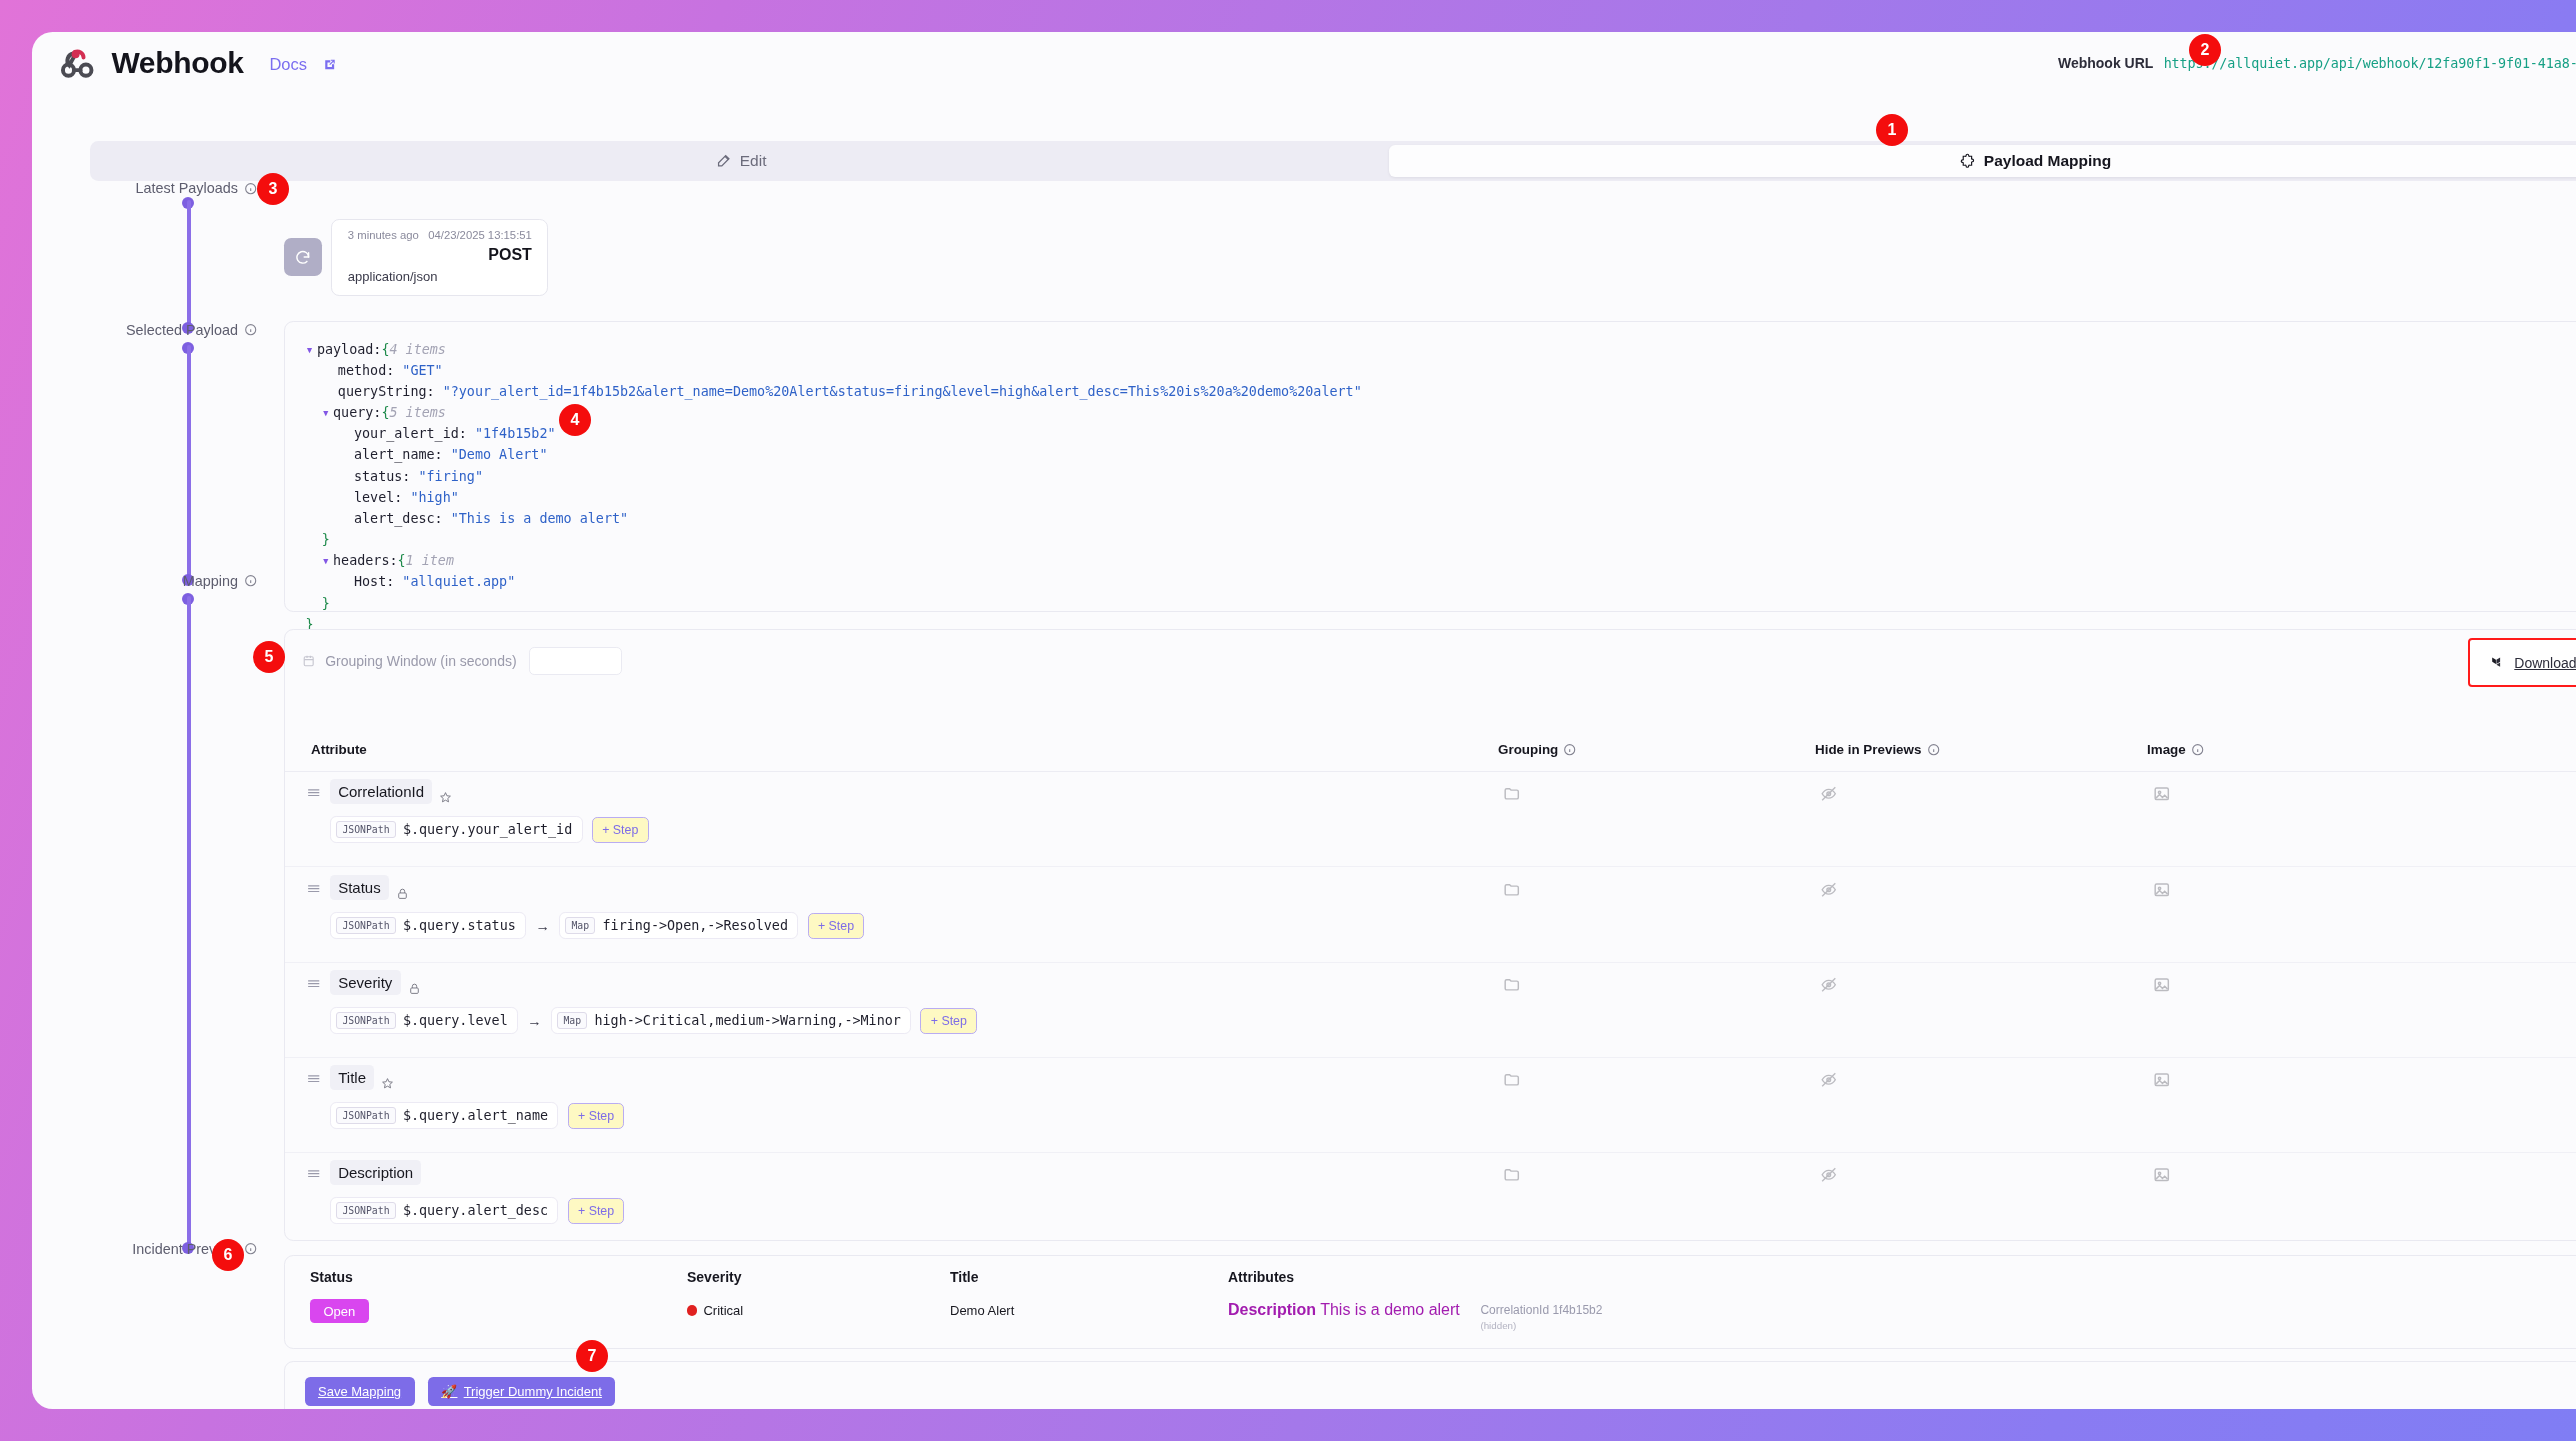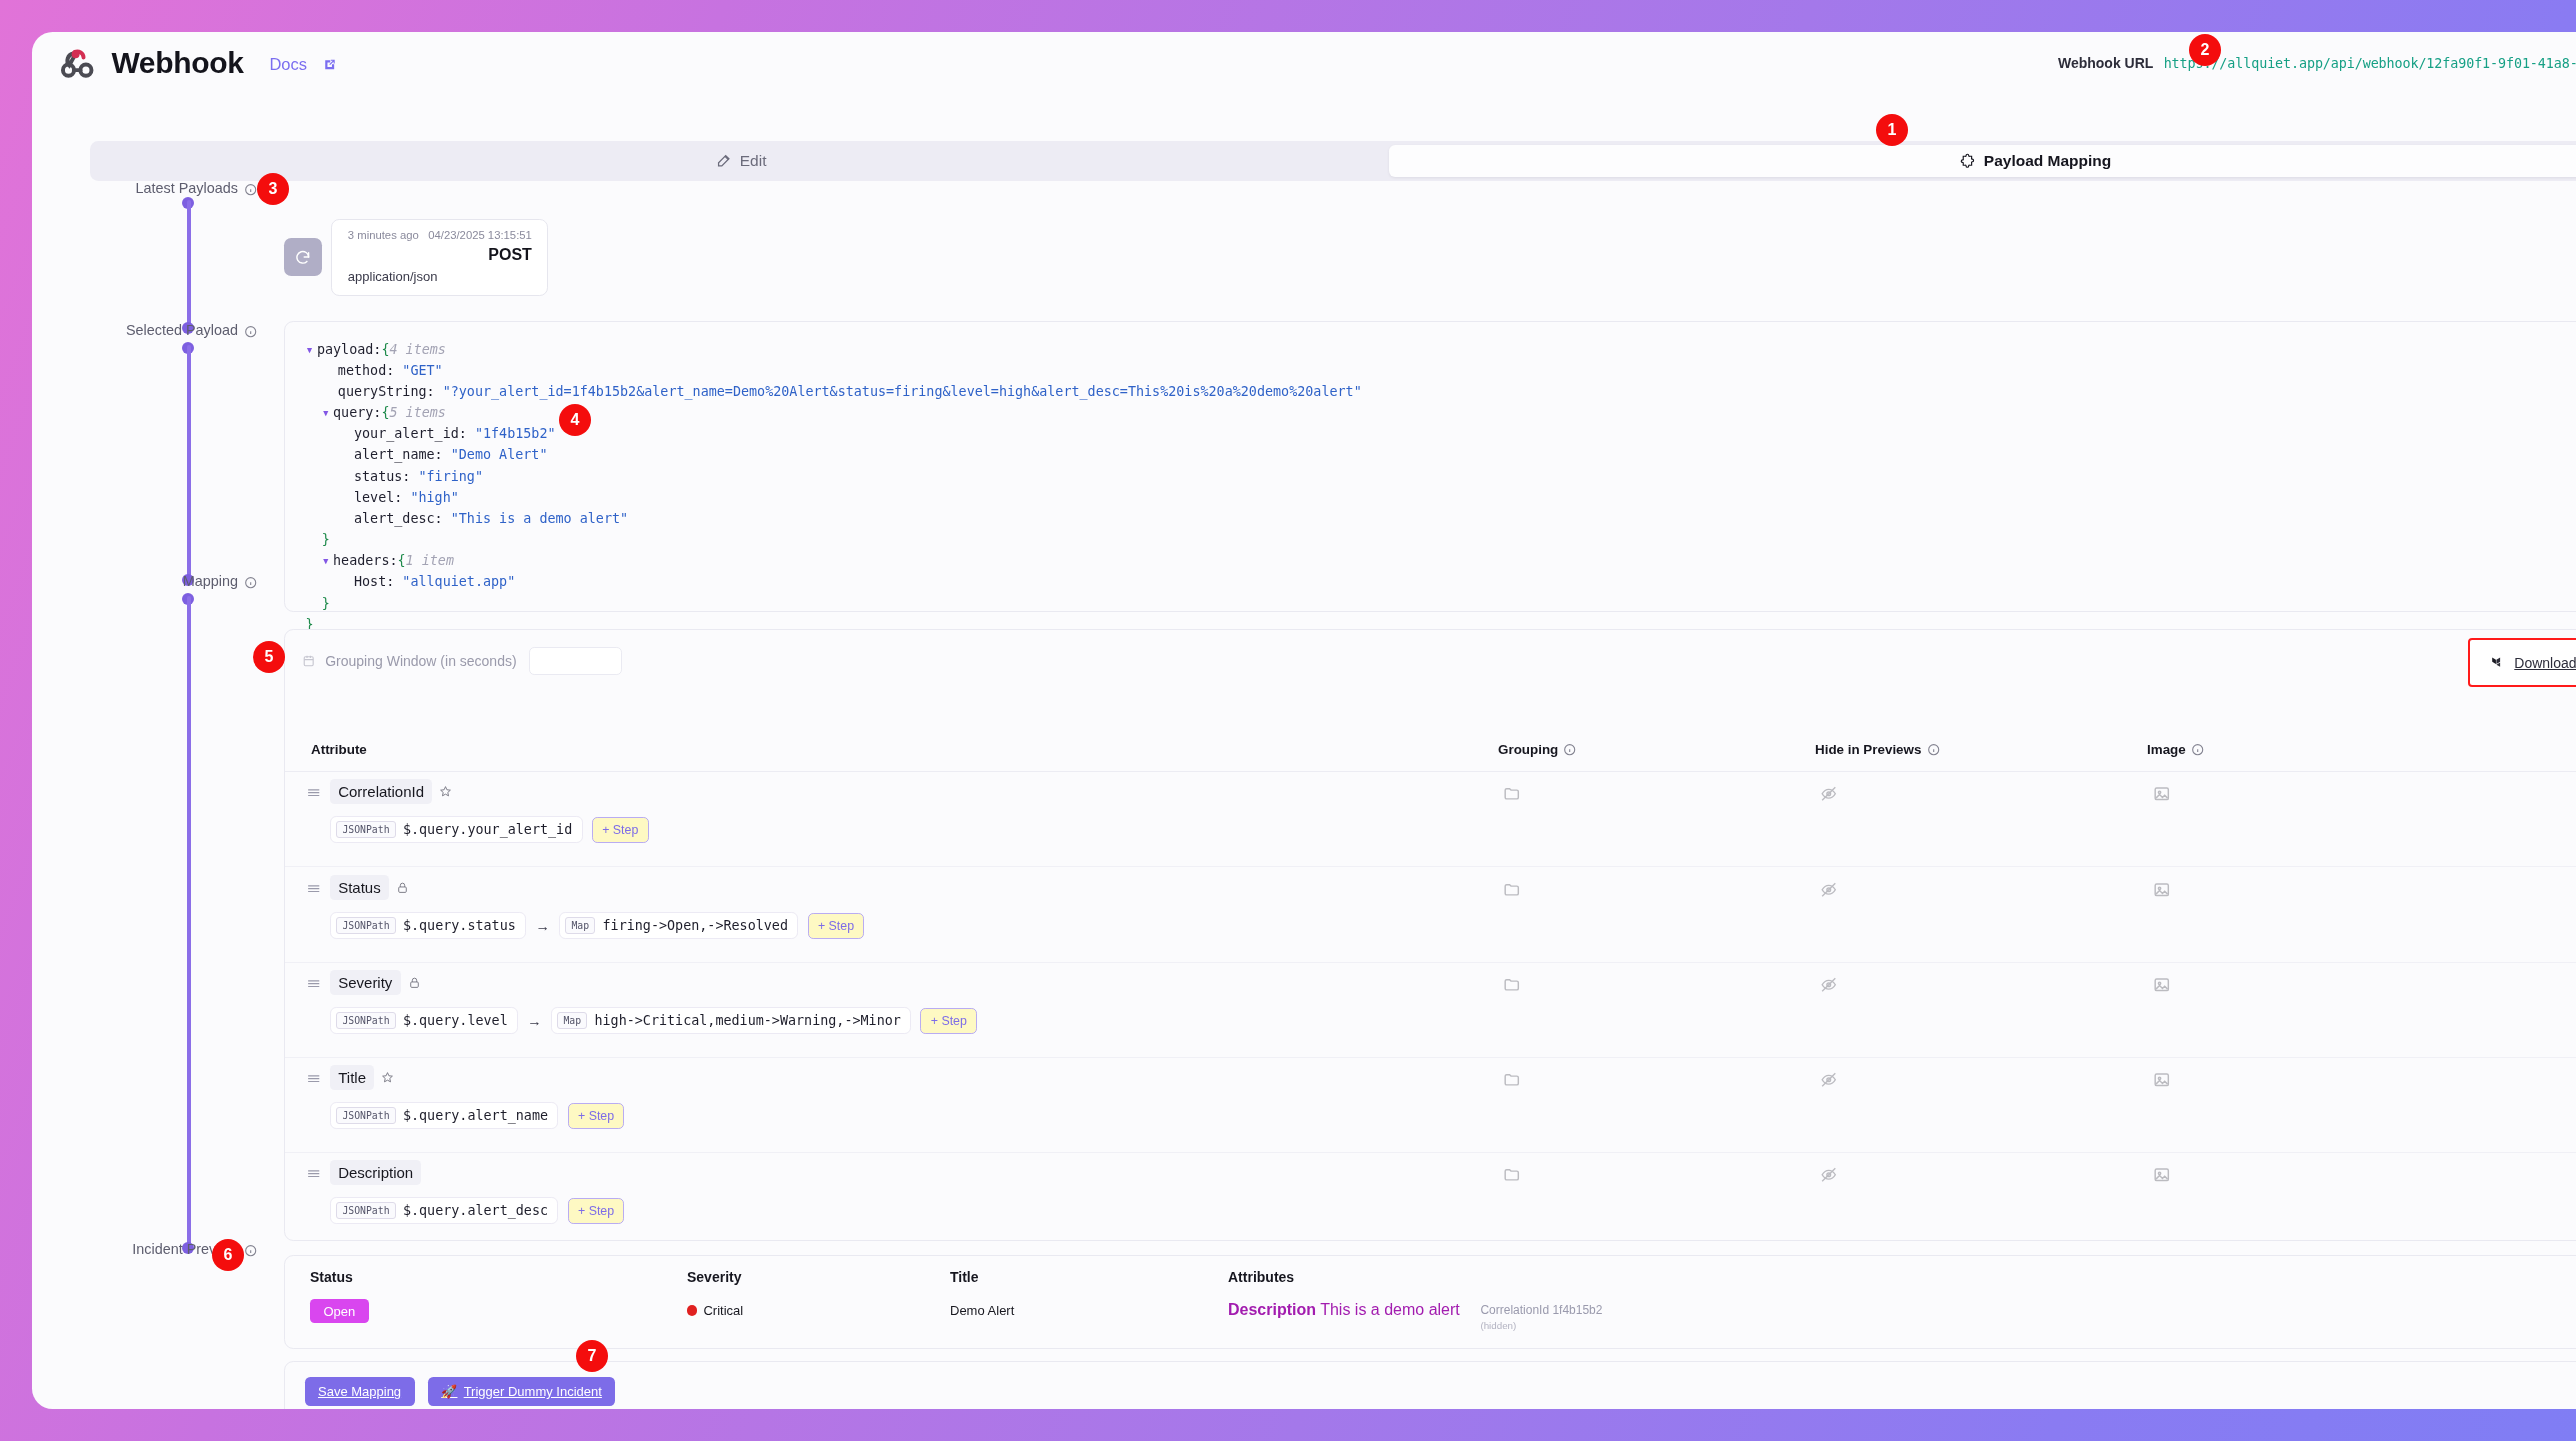--- a/index.html
+++ b/index.html
@@ -60,21 +60,21 @@
   }
   .tab.active { background: #fdfdfe; color: #16161f; font-weight: 600;
     box-shadow: 0 1px 3.1px rgba(20,20,35,.07); }
   .tab-ico { width: 15.5px; height: 15.5px; flex: 0 0 auto; }
 
   
   .rail { position: absolute; left: 0; top: 155px; width: 242px; height: 1185px; }
   .rail-label {
     position: absolute; right: 16.5px;
     font-size: 14.4px; color: #5d5d6e;
-    display: flex; align-items: flex-end; gap: 6.2px; white-space: nowrap;
+    display: flex; align-items: center; gap: 6.2px; white-space: nowrap;
   }
   .info-ico { width: 13.4px; height: 13.4px; flex: 0 0 auto; opacity: .75; }
   .rail-line {
     position: absolute; left: 155px; width: 3.6px;
     background: #8b6ee8; border-radius: 2.1px;
   }
   .rail-dot {
     position: absolute; left: 150px; width: 12px; height: 12px;
     background: #7d5fe0; border-radius: 50%;
   }
@@ -141,21 +141,21 @@
   .th { position: absolute; top: 9.3px; font-size: 13.4px; font-weight: 600; color: #16161f;
         display: flex; align-items: center; gap: 5.2px; }
   .th-attr { left: 26px; }
   .th-group { left: 1213px; }
   .th-hide { left: 1530px; }
   .th-image { left: 1862px; }
 
   .trow { position: absolute; left: 0; width: 100%; border-bottom: 0.5px solid #f0f0f6; }
   .trow:last-of-type { border-bottom: none; }
   .drag-ico { position: absolute; left: 21.6px; top: 15.5px; width: 13.4px; height: 9.3px; cursor: grab; }
-  .attr-name-wrap { position: absolute; left: 45px; top: 7.2px; display: flex; align-items: center; gap: 7.2px; }
+  .attr-name-wrap { position: absolute; left: 45px; top: 7.2px; display: flex; align-items: flex-end; gap: 7.2px; }
   .attr-name {
     background: #f0f0f6; border-radius: 4.6px; padding: 4.1px 8.2px;
     font-size: 15px; color: #17171f;
   }
   .attr-badge-ico { width: 13px; height: 13px; opacity: .75; }
 
   .pipeline { position: absolute; left: 45px; top: 44px; display: flex; align-items: center; gap: 9.3px; }
   .pipe-box {
     display: flex; align-items: center; gap: 7.2px;
     border: 0.5px solid #eceaf4; border-radius: 6.2px; background: #fff;

